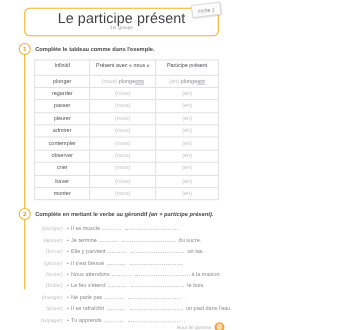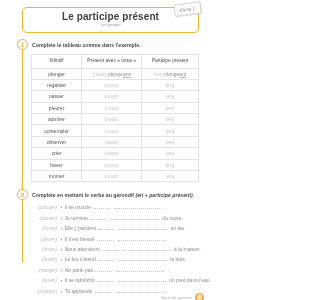--- a/index.html
+++ b/index.html
@@ -34,22 +34,22 @@
     height: 26px;
     border: 1.2px solid #f0b429;
     border-radius: 5px;
     background: #ffffff;
     display: flex;
     flex-direction: column;
     align-items: center;
     justify-content: center;
   }
   .title-text {
-    font-size: 10px;
-    font-weight: bold;
+    font-size: 13px;
+    font-weight: normal;
     color: #3f3f46;
     letter-spacing: 0.1px;
     line-height: 10px;
   }
   .title-sub {
     font-size: 4.3px;
     color: #9a9a9e;
     line-height: 6px;
     margin-top: 0.5px;
   }

